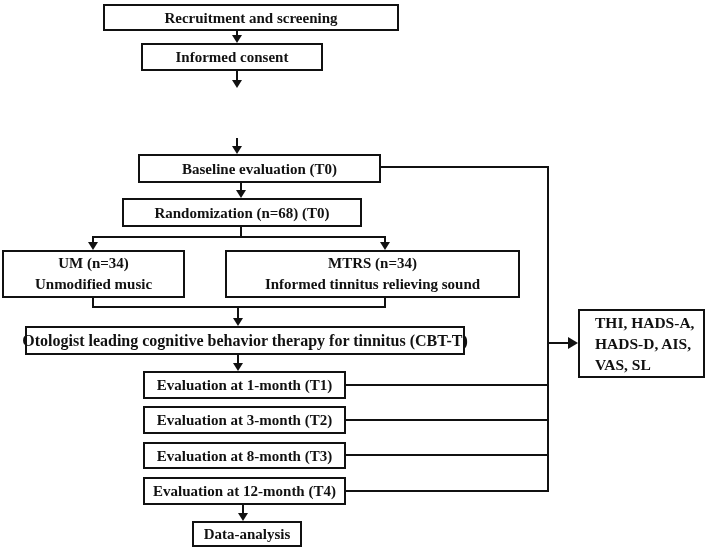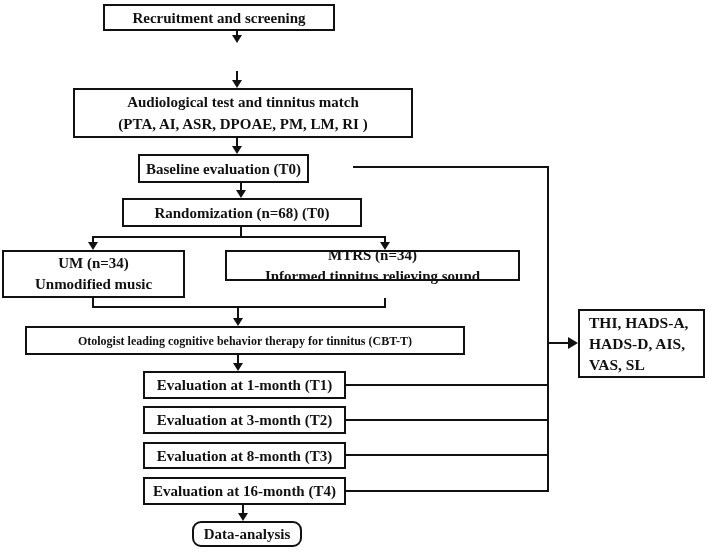--- a/index.html
+++ b/index.html
@@ -27,35 +27,35 @@
     display: flex;
     flex-direction: column;
     align-items: center;
     justify-content: center;
     text-align: center;
     z-index: 2;
   }
   .node span { display: block; white-space: nowrap; }
 
   
-  #n-recruitment   { left:103px; top:4px;   width:232px; height:27px; }
+  #n-recruitment   { left:103px; top:4px;   width:296px; height:27px; }
   #n-informed      { left:141px; top:43px;  width:182px; height:28px; }
   #n-audiological  { left:73px;  top:88px;  width:340px; height:50px; line-height:22px; }
-  #n-baseline      { left:138px; top:154px; width:171px; height:29px; }
+  #n-baseline      { left:138px; top:154px; width:243px; height:29px; }
   #n-randomization { left:122px; top:198px; width:240px; height:29px;align-items:center; }
   #n-um            { left:2px;   top:250px; width:183px; height:48px; line-height:21px; }
-  #n-mtrs          { left:225px; top:250px; width:295px; height:31px; line-height:21px; }
-  #n-cbt           { left:25px;  top:326px; width:440px; height:29px; font-size:12px; }
+  #n-mtrs          { left:225px; top:250px; width:295px; height:48px; line-height:21px; }
+  #n-cbt           { left:25px;  top:326px; width:440px; height:29px; font-size:16px; }
   #n-t1            { left:143px; top:371px; width:203px; height:28px; }
   #n-t2            { left:143px; top:406px; width:203px; height:28px; }
   #n-t3            { left:143px; top:442px; width:203px; height:27px; }
   #n-t4            { left:143px; top:477px; width:203px; height:28px; }
-  #n-data          { left:192px; top:521px; width:110px; height:26px;border-radius:9px; }
+  #n-data          { left:192px; top:521px; width:110px; height:26px; }
   #n-outcomes      { left:578px; top:309px; width:127px; height:69px;
-                     align-items:flex-start; text-align:left; padding-left:9px;
+                     align-items:flex-start; text-align:left; padding-left:15px;
                      font-size:15.5px; line-height:21px; }
 
   
   .vline, .hline { position: absolute; background: #111111; z-index: 1; }
   .vline { width: 2px; }
   .hline { height: 2px; }
   .tri-down {
     position: absolute; width: 0; height: 0; z-index: 1;
     border-left: 5px solid transparent;
     border-right: 5px solid transparent;
@@ -70,25 +70,24 @@
 </style>
 </head>
 <body>
 
 <div id="stage">
 
   <div class="node" id="n-recruitment">
     <span>Recruitment and screening</span>
   </div>
 
+  <div class="node" id="n-informed">
+    <span>Informed consent</span>
+  </div>
 
-  <div class="node" id="n-audiological">
-    <span>Audiological test and tinnitus match</span>
-    <span>(PTA, AI, ASR, DPOAE, PM, LM, RI )</span>
-  </div>
 
   <div class="node" id="n-baseline">
     <span>Baseline evaluation (T0)</span>
   </div>
 
   <div class="node" id="n-randomization">
     <span>Randomization (n=68) (T0)</span>
   </div>
 
   <div class="node" id="n-um">
@@ -111,21 +110,21 @@
 
   <div class="node" id="n-t2">
     <span>Evaluation at 3-month (T2)</span>
   </div>
 
   <div class="node" id="n-t3">
     <span>Evaluation at 8-month (T3)</span>
   </div>
 
   <div class="node" id="n-t4">
-    <span>Evaluation at 16-month (T4)</span>
+    <span>Evaluation at 12-month (T4)</span>
   </div>
 
   <div class="node" id="n-data">
     <span>Data-analysis</span>
   </div>
 
   <div class="node" id="n-outcomes">
     <span>THI, HADS-A,</span>
     <span>HADS-D, AIS,</span>
     <span>VAS, SL</span>

